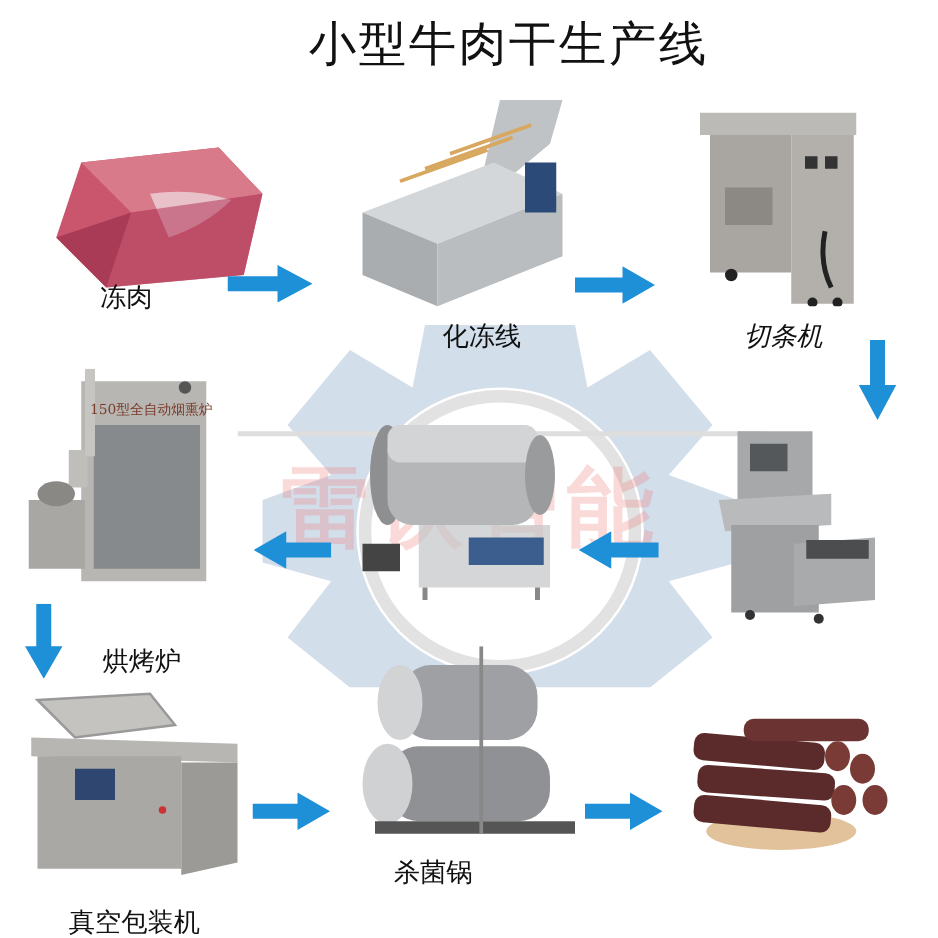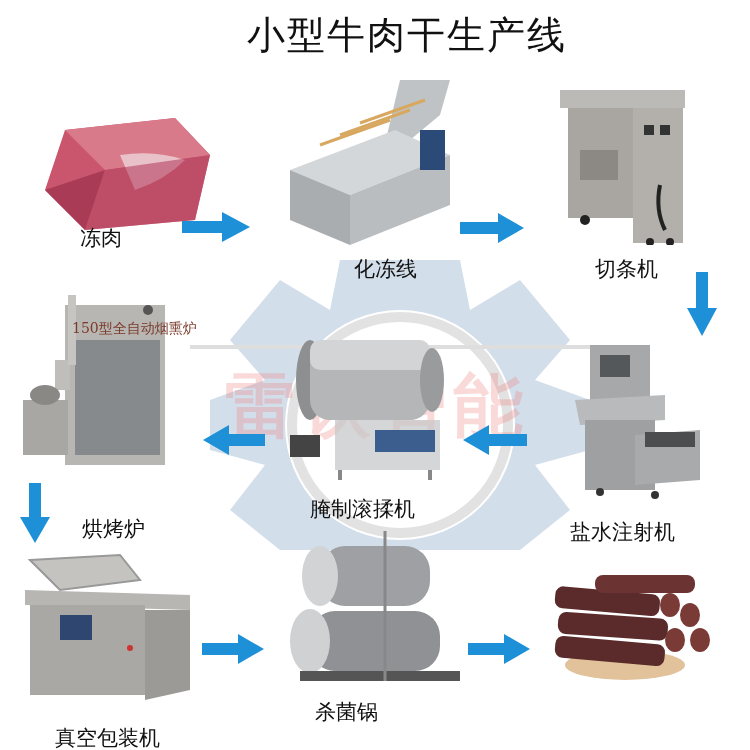--- a/index.html
+++ b/index.html
@@ -86,21 +86,21 @@
       <rect x="73" y="18" width="50" height="135" fill="#b3b0ab"></rect>
       <rect x="20" y="60" width="38" height="30" fill="#8c8984"></rect>
       <rect x="84" y="35" width="10" height="10" fill="#333"></rect>
         <rect x="100" y="35" width="10" height="10" fill="#333"></rect>
       <path d="M100 95 Q95 120 105 140" stroke="#222" stroke-width="4" fill="none"></path>
       <circle cx="25" cy="130" r="5" fill="#222"></circle>
         <circle cx="90" cy="152" r="4" fill="#222"></circle>
         <circle cx="110" cy="152" r="4" fill="#222"></circle>
     </svg>
   </div>
-  <div class="label" style="left:40px;top:165px;">切条机</div>
+  <div class="label" style="left:40px;top:165px;font-style:italic;">切条机</div>
 </div>
 
 <div class="arrow" style="left:687px;top:272px;">
   <svg width="30" height="64" viewBox="0 0 30 64">
       <path d="M9 0 H21 V36 H30 L15 64 L0 36 H9 Z" fill="#1e90d8"></path>
     </svg>
 </div>
 
 <div class="step" style="left:570px;top:340px;width:180px;height:210px;">
   <div class="img" style="left:5px;top:0;">
@@ -108,21 +108,20 @@
       <rect x="15" y="5" width="60" height="55" fill="#a6a8aa"></rect>
       <rect x="25" y="15" width="30" height="22" fill="#55585b"></rect>
       <path d="M0 60 L90 55 L90 80 L5 85 Z" fill="#b8babc"></path>
       <rect x="10" y="80" width="70" height="70" fill="#9ea0a2"></rect>
       <path d="M60 95 L125 90 L125 140 L60 145 Z" fill="#a8aaac"></path>
       <rect x="70" y="92" width="50" height="15" fill="#4b4d4f"></rect>
       <circle cx="25" cy="152" r="4" fill="#333"></circle>
         <circle cx="80" cy="155" r="4" fill="#333"></circle>
     </svg>
   </div>
-  <div class="label" style="left:0;top:178px;">盐水注射机</div>
 </div>
 
 <div class="arrow" style="left:463px;top:425px;">
   <svg width="64" height="30" viewBox="0 0 64 30">
       <path d="M64 9 H26 V0 L0 15 L26 30 V21 H64 Z" fill="#1e90d8"></path>
     </svg>
 </div>
 
 <div class="step" style="left:275px;top:335px;width:220px;height:200px;">
   <div class="img" style="left:5px;top:0;">
@@ -131,42 +130,41 @@
       <rect x="30" y="5" width="120" height="80" rx="20" fill="#b5b6b8"></rect>
       <rect x="30" y="5" width="120" height="30" rx="10" fill="#d3d4d6"></rect>
       <ellipse cx="152" cy="45" rx="12" ry="32" fill="#9a9b9d"></ellipse>
       <rect x="55" y="85" width="105" height="50" fill="#c3c4c6" opacity="0.7"></rect>
       <rect x="95" y="95" width="60" height="22" fill="#3c5e8e"></rect>
       <rect x="10" y="100" width="30" height="22" fill="#444"></rect>
       <line x1="60" y1="135" x2="60" y2="145" stroke="#888" stroke-width="4"></line>
         <line x1="150" y1="135" x2="150" y2="145" stroke="#888" stroke-width="4"></line>
     </svg>
   </div>
-  <div class="label" style="left:35px;top:160px;">腌制滚揉机</div>
 </div>
 
 <div class="arrow" style="left:203px;top:425px;">
   <svg width="62" height="30" viewBox="0 0 62 30">
       <path d="M62 9 H26 V0 L0 15 L26 30 V21 H62 Z" fill="#1e90d8"></path>
     </svg>
 </div>
 
 <div class="step" style="left:20px;top:295px;width:190px;height:230px;">
   <div class="img" style="left:0;top:0;">
     <svg width="150" height="175" viewBox="0 0 150 175">
       <rect x="45" y="10" width="100" height="160" fill="#b8b6b2"></rect>
       <rect x="55" y="45" width="85" height="115" fill="#878a8d"></rect>
       <rect x="35" y="65" width="15" height="30" fill="#bfbebb"></rect>
       <rect x="3" y="105" width="45" height="55" fill="#a9a7a3"></rect>
       <ellipse cx="25" cy="100" rx="15" ry="10" fill="#8a8885"></ellipse>
       <rect x="48" y="0" width="8" height="70" fill="#c6c5c2"></rect>
       <circle cx="128" cy="15" r="5" fill="#555"></circle>
     </svg>
   </div>
-  <div class="label" style="left:52px;top:25px;font-size:14px;color:#7a3a2a;">150型全自动烟熏炉</div>
+  <div class="label" style="left:52px;top:25px;font-size:11px;color:#7a3a2a;">150型全自动烟熏炉</div>
   <div class="label" style="left:62px;top:192px;margin-top:28px;">烘烤炉</div>
 </div>
 
 <div class="arrow" style="left:20px;top:483px;">
   <svg width="30" height="60" viewBox="0 0 30 60">
       <path d="M9 0 H21 V34 H30 L15 60 L0 34 H9 Z" fill="#1e90d8"></path>
     </svg>
 </div>
 
 <div class="step" style="left:15px;top:550px;width:200px;height:200px;">
@@ -182,21 +180,21 @@
   </div>
   <div class="label" style="left:40px;top:174px;">真空包装机</div>
 </div>
 
 <div class="arrow" style="left:202px;top:634px;">
   <svg width="62" height="30" viewBox="0 0 62 30">
       <path d="M0 9 H36 V0 L62 15 L36 30 V21 H0 Z" fill="#1e90d8"></path>
     </svg>
 </div>
 
-<div class="step" style="left:270px;top:531px;width:220px;height:205px;">
+<div class="step" style="left:270px;top:517px;width:220px;height:205px;">
   <div class="img" style="left:0;top:0;">
     <svg width="200" height="160" viewBox="0 0 200 160">
       <rect x="50" y="15" width="110" height="60" rx="25" fill="#9ea0a3"></rect>
       <ellipse cx="50" cy="45" rx="18" ry="30" fill="#d1d3d5"></ellipse>
       <rect x="40" y="80" width="130" height="60" rx="25" fill="#8f9194"></rect>
       <ellipse cx="40" cy="110" rx="20" ry="32" fill="#cfd1d3"></ellipse>
       <rect x="30" y="140" width="160" height="10" fill="#555"></rect>
       <line x1="115" y1="0" x2="115" y2="150" stroke="#888" stroke-width="3"></line>
     </svg>
   </div>

